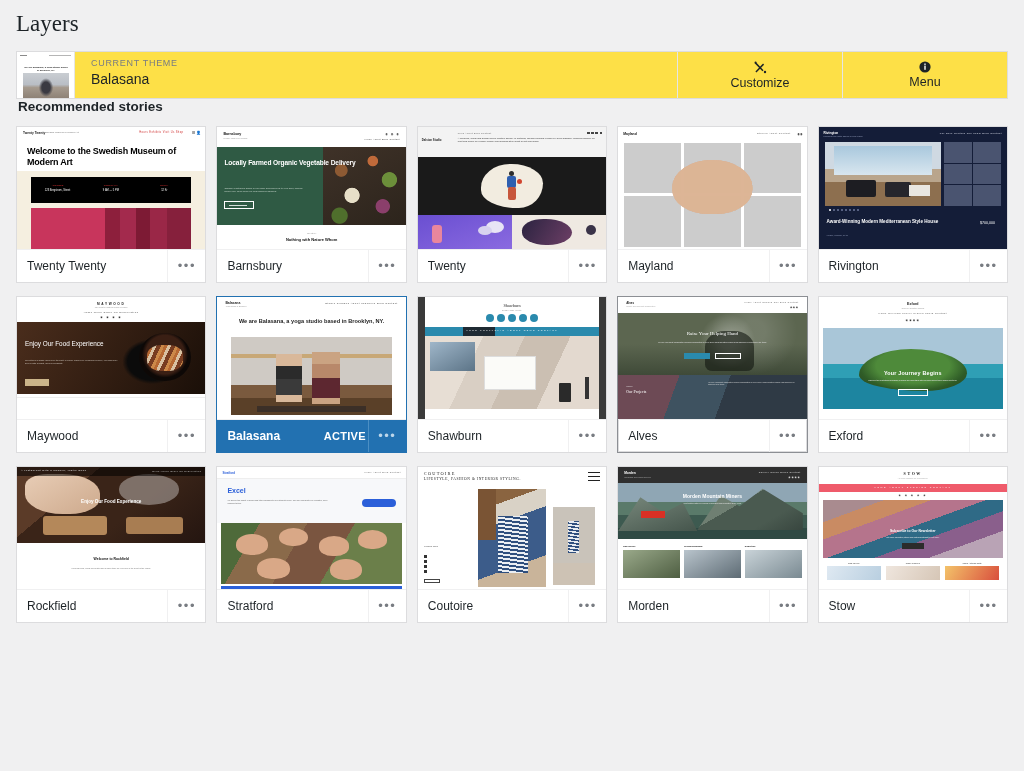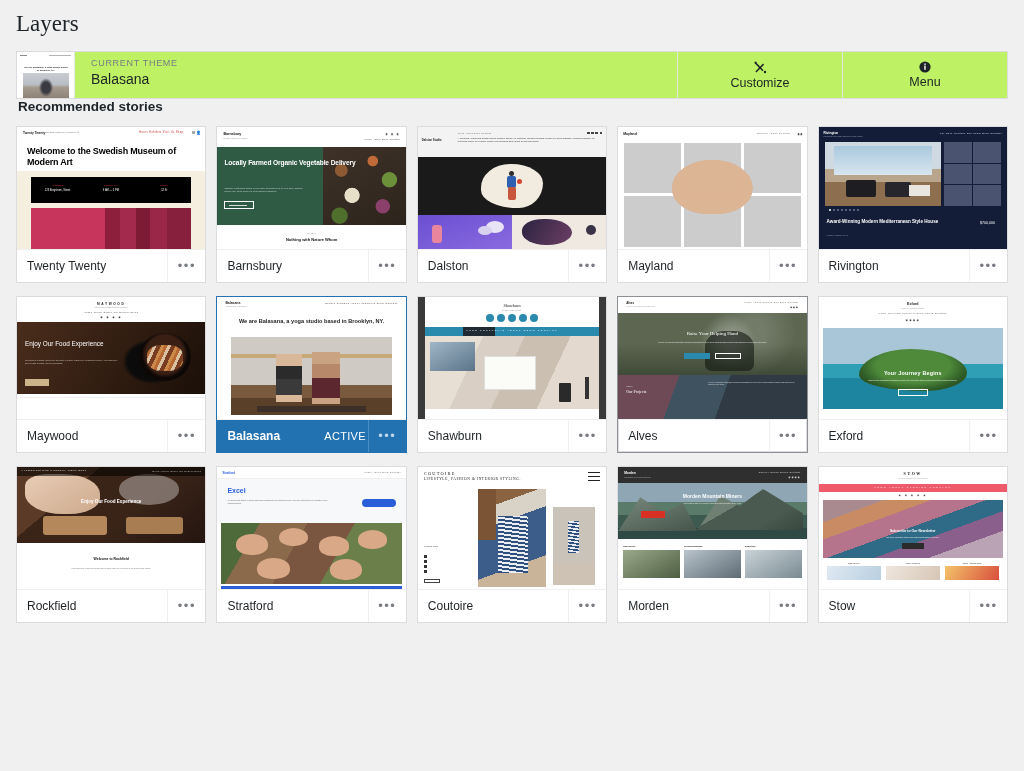--- a/index.html
+++ b/index.html
@@ -20,21 +20,21 @@
     color: #1d2327;
     padding: 9px 0 12px 0;
     margin: 0;
     line-height: 1.3;
     font-family: "Liberation Serif", serif;
   }
 
   
   .current-theme {
     display: flex;
-    background: #bef264;
+    background: #fde047;
     border: 1px solid #dcdcde;
     height: 48px;
     align-items: stretch;
   }
   .ct-screenshot {
     width: 58px; height: 46px;
     flex: 0 0 58px;
     border-right: 1px solid #e5e5e5;
     overflow: hidden;
     position: relative;
@@ -127,20 +127,21 @@
     padding: 0 0 0 10px;
     position: relative;
   }
   .theme-name {
     font-size: 12px; color: #1d2327; font-weight: 400;
     flex: 1 1 auto; white-space: nowrap; overflow: hidden; text-overflow: ellipsis;
   }
   .active-label {
     font-size: 11px; color: #fff; letter-spacing: .3px;
     margin-right: 40px;
+    font-weight: bold;
   }
   .dots {
     position: absolute; right: 0; top: 0; bottom: 0;
     width: 38px;
     border-left: 1px solid #f0f0f1;
     display: flex; align-items: center; justify-content: center;
     color: #787c82; letter-spacing: 1.5px; font-size: 13px;
     cursor: pointer;
   }
   .theme.active { border-color: #2271b1; }
@@ -559,21 +560,21 @@
               <span class="cloud2"></span>
               <span class="pers"></span>
             </div>
         <div class="dl-b2">
               <span class="bl"></span>
               <span class="d1"></span>
             </div>
       </div>
         </div>
       <div class="theme-foot">
-        <span class="theme-name">Dalston</span>
+        <span class="theme-name">Twenty</span>
         <span class="dots">•••</span>
       </div>
     </div>
 
     <div class="theme">
       <div class="shot">
           <div class="inner">
         <div class="my-head"></div>
         <div class="my-l">Mayland</div>
         <div class="my-m">Stories  About  Contact</div>

